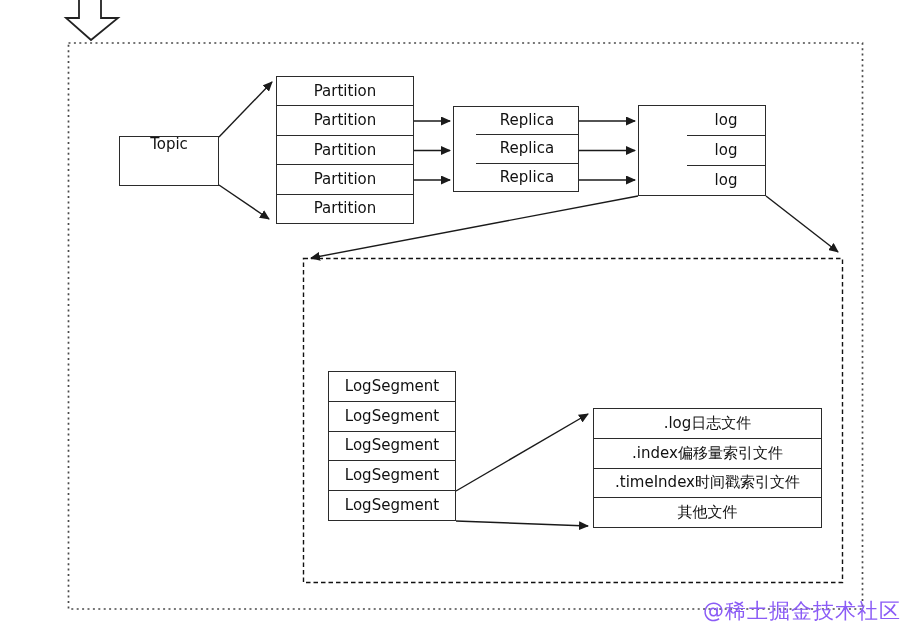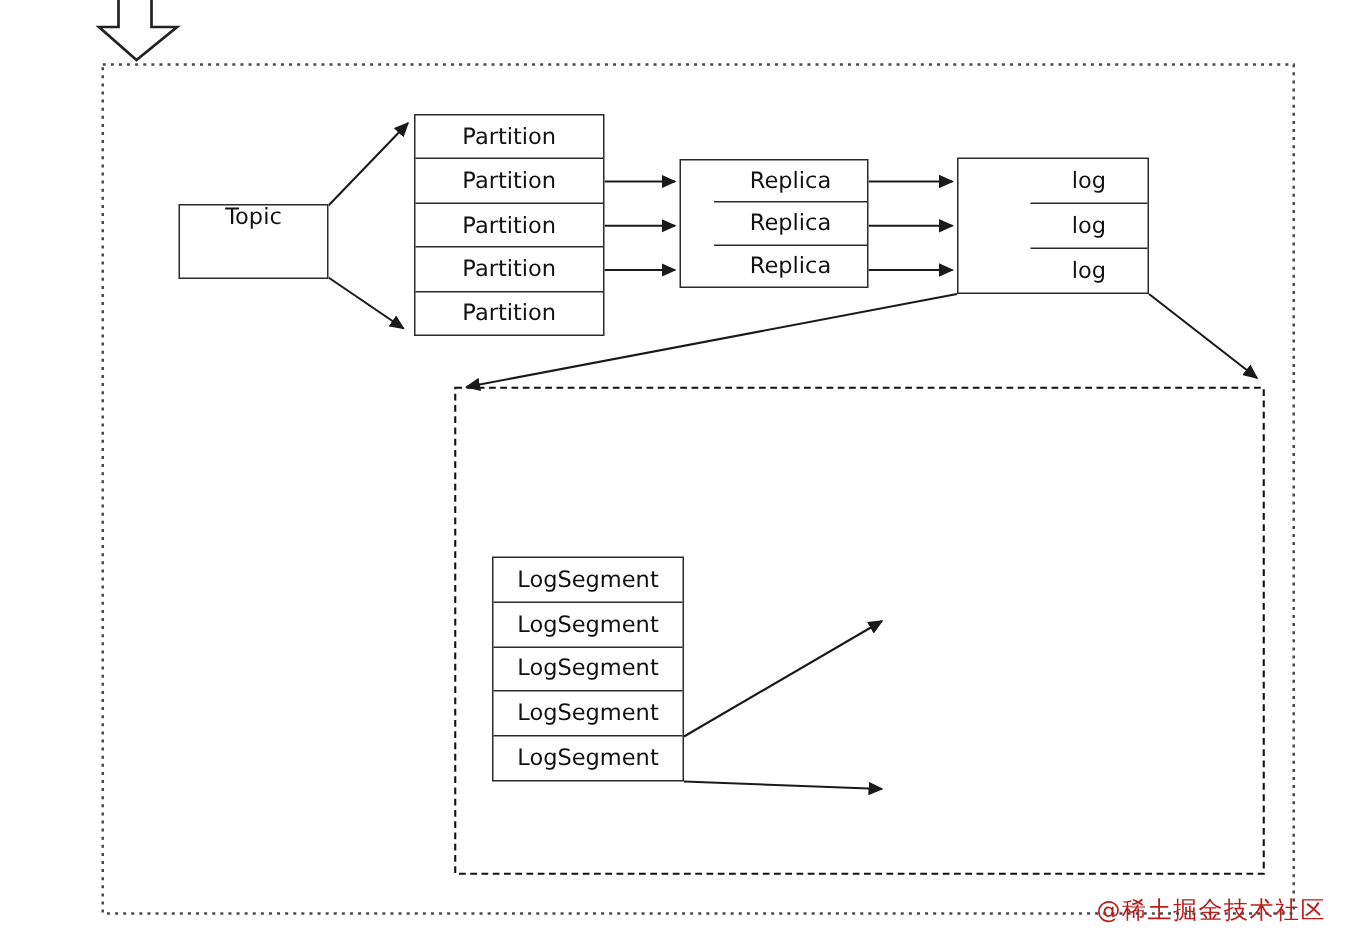--- a/index.html
+++ b/index.html
@@ -23,22 +23,22 @@
     display:flex;flex-direction:column;
   }
   .stack .row{
     flex:1;display:flex;align-items:center;justify-content:center;
     border-bottom:1.5px solid #2b2b2b;
     font-size:15px;line-height:1;white-space:nowrap;
   }
   .stack .row:last-child{border-bottom:none;}
   .stack.cjk .row{font-size:15px;}
   #watermark{
-    position:absolute;z-index:3;right:21px;top:597px;
-    color:#b91c1c;font-size:16px;letter-spacing:1px;white-space:nowrap;
+    position:absolute;z-index:3;right:4px;top:597px;
+    color:#8b5cf6;font-size:21px;letter-spacing:1px;white-space:nowrap;
   }
 </style>
 </head>
 <body>
 
 <div id="stage">
 
   <svg class="lines" width="905" height="634" viewBox="0 0 905 634">
     <defs>
       <marker id="arrow" markerWidth="11" markerHeight="9" refX="9" refY="4.5" orient="auto" markerUnits="userSpaceOnUse">
@@ -67,21 +67,21 @@
     <line x1="766" y1="196" x2="838" y2="252" stroke="#1a1a1a" stroke-width="1.4" marker-end="url(#arrow)"></line>
 
     <line x1="456" y1="491" x2="588" y2="414" stroke="#1a1a1a" stroke-width="1.4" marker-end="url(#arrow)"></line>
     <line x1="456" y1="521" x2="588" y2="526" stroke="#1a1a1a" stroke-width="1.4" marker-end="url(#arrow)"></line>
   </svg>
 
   <div class="box" style="left:119px;top:136px;width:100px;height:50px;">
     <span>Topic</span>
   </div>
 
-  <div class="stack" style="left:276px;top:76px;width:127px;height:148px;">
+  <div class="stack" style="left:276px;top:76px;width:138px;height:148px;">
     <div class="row">Partition</div>
     <div class="row">Partition</div>
     <div class="row">Partition</div>
     <div class="row">Partition</div>
     <div class="row">Partition</div>
   </div>
 
   <div class="stack" style="left:453px;top:106px;width:126px;height:86px;padding-left:22px;">
     <div class="row">Replica</div>
     <div class="row">Replica</div>
@@ -95,16 +95,22 @@
   </div>
 
   <div class="stack" style="left:328px;top:371px;width:128px;height:150px;">
     <div class="row">LogSegment</div>
     <div class="row">LogSegment</div>
     <div class="row">LogSegment</div>
     <div class="row">LogSegment</div>
     <div class="row">LogSegment</div>
   </div>
 
+  <div class="stack cjk" style="left:593px;top:408px;width:229px;height:120px;">
+    <div class="row">.log日志文件</div>
+    <div class="row">.index偏移量索引文件</div>
+    <div class="row">.timeIndex时间戳索引文件</div>
+    <div class="row">其他文件</div>
+  </div>
 
   <div id="watermark">@稀土掘金技术社区</div>
 
 </div>
 
 </body></html>

